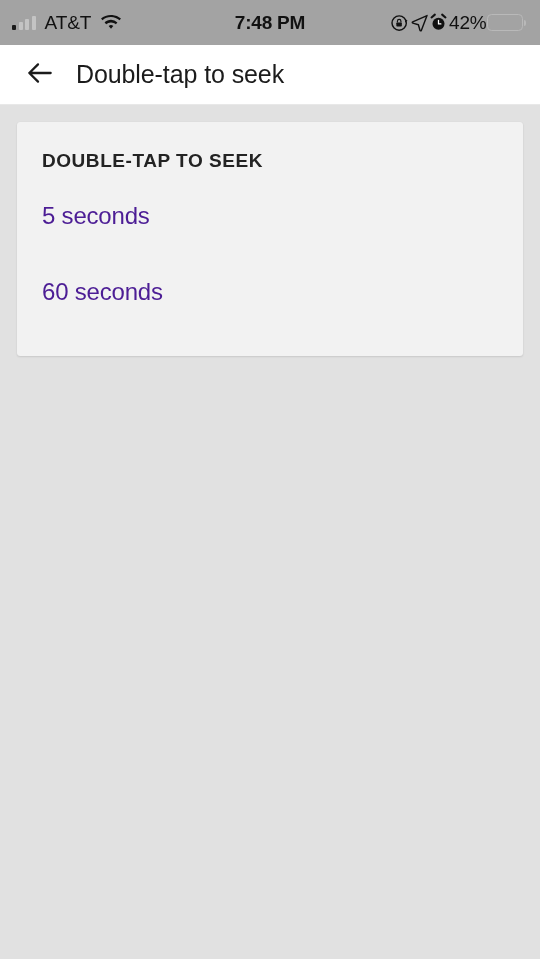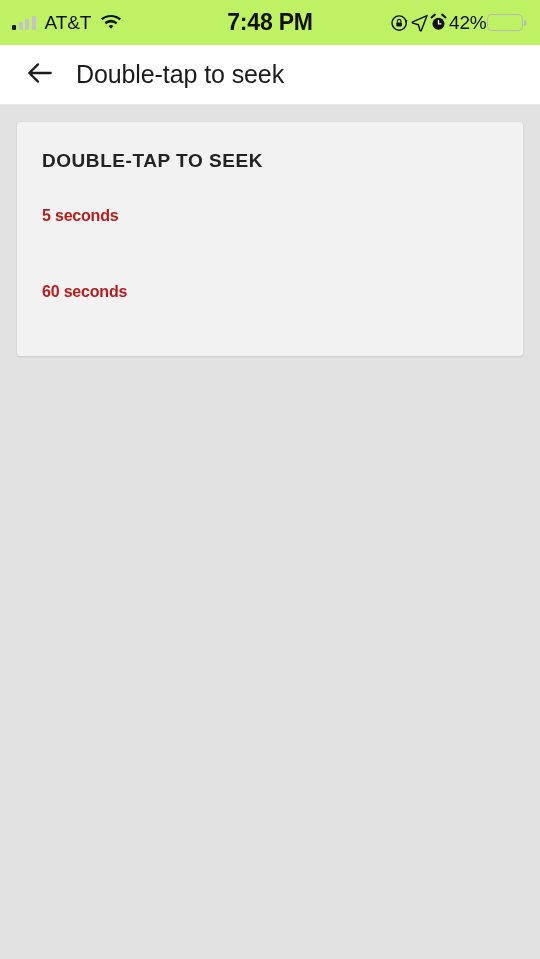--- a/index.html
+++ b/index.html
@@ -6,42 +6,42 @@
   html, body {
     width:540px; height:959px;
     background:#e1e1e1;
     font-family:"Liberation Sans", sans-serif;
     -webkit-font-smoothing:antialiased;
     overflow:hidden;
   }
 
   
   .statusbar {
-    height:45px; background:#bef264;
+    height:45px; background:#a3a3a3;
     display:flex; align-items:center;
     padding:0 14px 0 12px;
     position:relative;
   }
   .sb-left { display:flex; align-items:center; gap:9px; }
   .signal { display:flex; align-items:flex-end; gap:2.5px; height:15px; }
   .signal i { display:block; width:4px; border-radius:1px; background:#c4c4c4; }
   .signal i.on { background:#1a1a1a; }
   .signal i:nth-child(1){ height:5px; }
   .signal i:nth-child(2){ height:8px; }
   .signal i:nth-child(3){ height:11px; }
   .signal i:nth-child(4){ height:14px; }
   .carrier { font-size:19px; color:#111; letter-spacing:-0.1px; }
   .wifi { width:22px; height:16px; display:block; }
 
   .sb-center {
     position:absolute; left:0; right:0; top:0; bottom:0;
     display:flex; align-items:center; justify-content:center;
     pointer-events:none;
   }
-  .clock { font-size:23px; color:#111; font-weight:600; letter-spacing:-0.2px; }
+  .clock { font-size:19px; color:#111; font-weight:600; letter-spacing:-0.2px; }
 
   .sb-right {
     margin-left:auto; display:flex; align-items:center; 
   }
   .sb-right svg { display:block; }
   .batt-pct { font-size:19px; color:#111; letter-spacing:-0.2px; margin-left:1px; }
   .battery { display:flex; align-items:center; }
   .batt-body {
     width:36px; height:17px; border:1.6px solid #b9b9b9;
     border-radius:4.5px; padding:1.6px; position:relative;
@@ -81,21 +81,21 @@
     font-size:19px; font-weight:bold; color:#232323;
     letter-spacing:0.55px;
     padding:28px 0 6px 25px;
   }
   .option-row {
     display:flex; align-items:center;
     height:76px; padding:0 32px 0 25px;
     cursor:pointer;
   }
   .option-label {
-    font-size:16px; color:#b91c1c; letter-spacing:-0.2px;font-weight:bold;
+    font-size:24px; color:#4c1d95; letter-spacing:-0.2px;
   }
   .check { margin-left:auto; display:block; }
 </style>
 </head>
 <body>
 
 <div class="statusbar">
 
   <div class="sb-left">
     <span class="signal">

